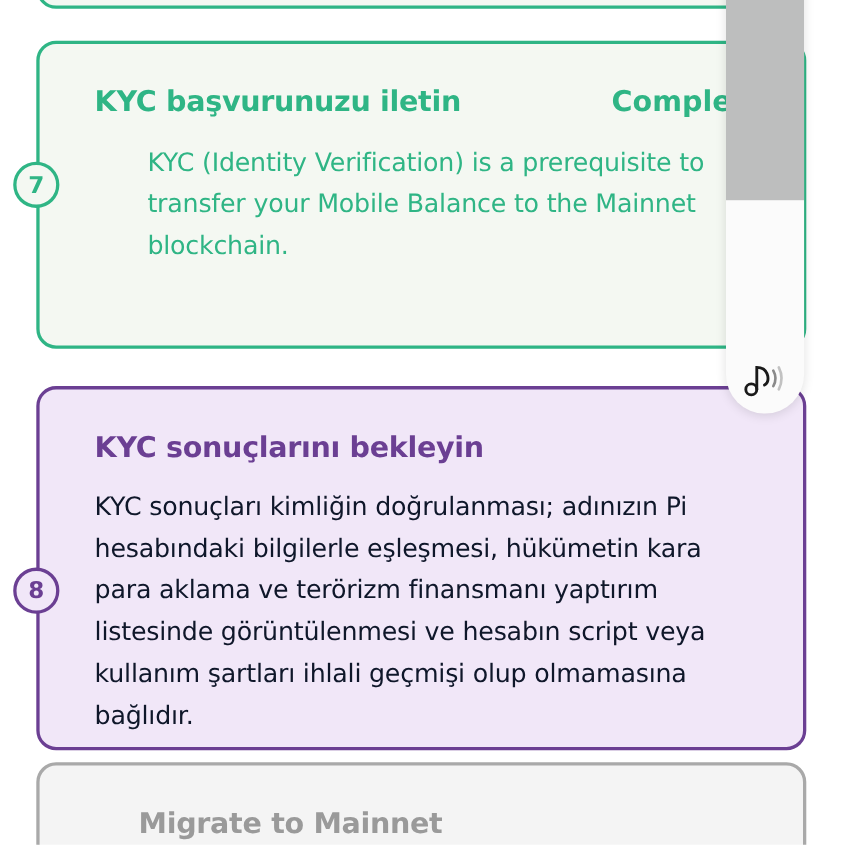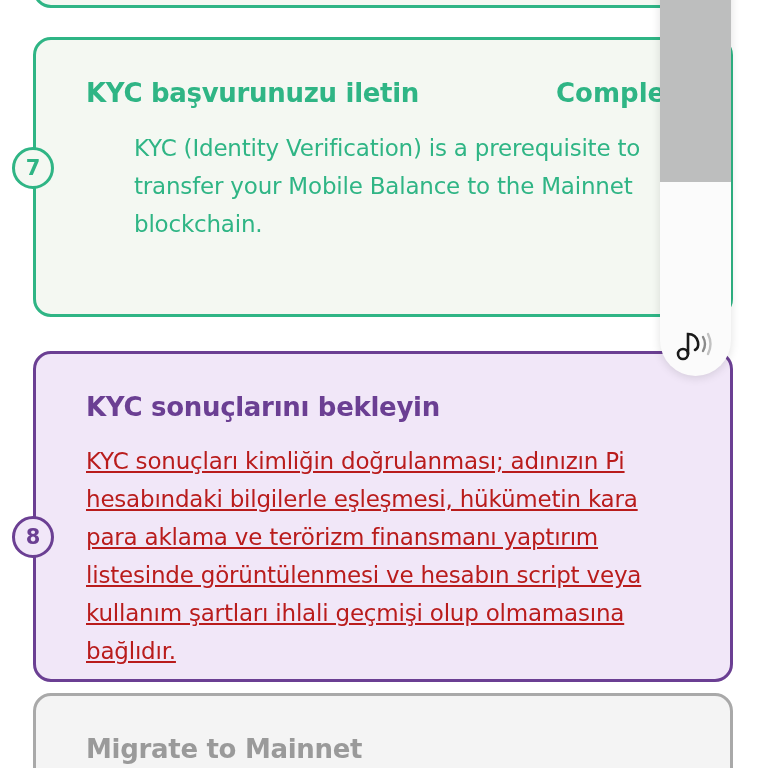--- a/index.html
+++ b/index.html
@@ -20,22 +20,22 @@
   }
   .card-status {
     position:absolute; font-size:26px; font-weight:bold;margin-left:28px;
   }
   .card-body {
     position:absolute; left:50px; font-size:23px; line-height:38px;
     white-space:pre-line; letter-spacing:-0.2px;
   }
   .green .card-title, .green .card-status, .green .card-body { color:#2fb585; }
   .purple .card-title { color:#6b3f93; }
-  .purple .card-body { color:#b91c1c;text-decoration:underline; }
-  .gray .card-title { color:#9a9a9a; font-weight:bold; }
+  .purple .card-body { color:#0f172a; }
+  .gray .card-title { color:#9a9a9a; font-weight:bold;margin-left:40px; }
   .step-circle {
     position:absolute; left:-24px; width:42px; height:42px; border-radius:50%;
     border:3px solid; box-sizing:border-box; background:inherit;
     display:flex; align-items:center; justify-content:center;
     font-size:21px; font-weight:bold;
   }
   .green .step-circle { border-color:#2fb585; color:#2fb585; background:#f4f8f2; }
   .purple .step-circle { border-color:#6b3f93; color:#6b3f93; background:#f1e7f8; }
   .volume-panel {
     position:absolute; left:660px; top:-20px; width:71px; height:396px;

